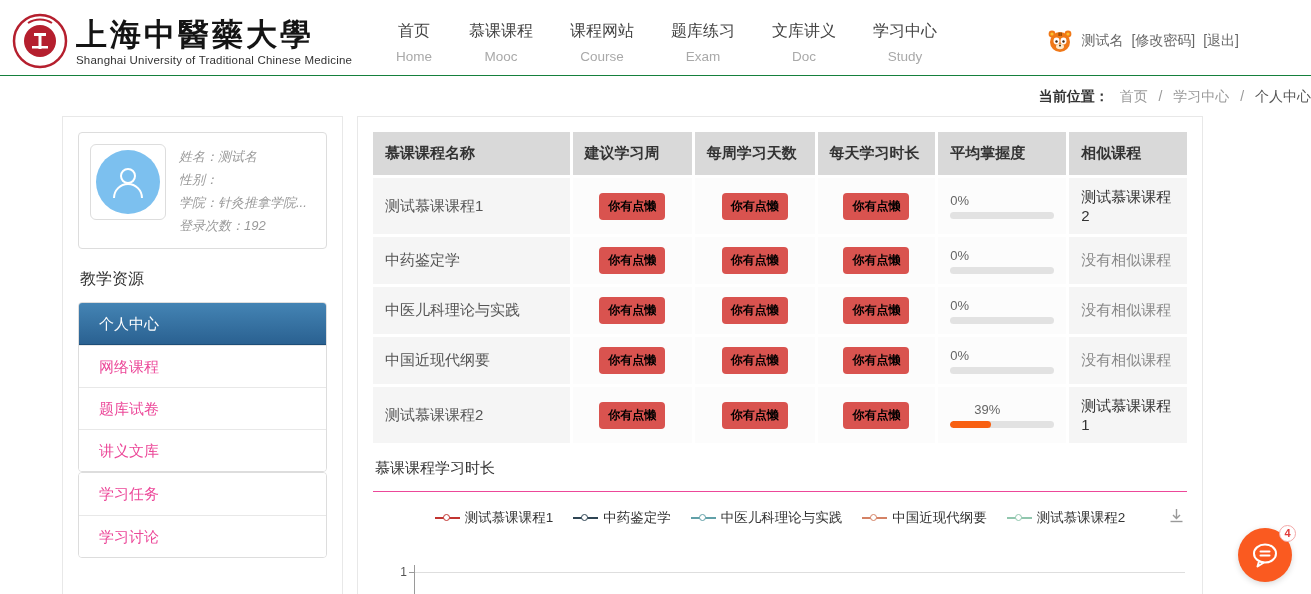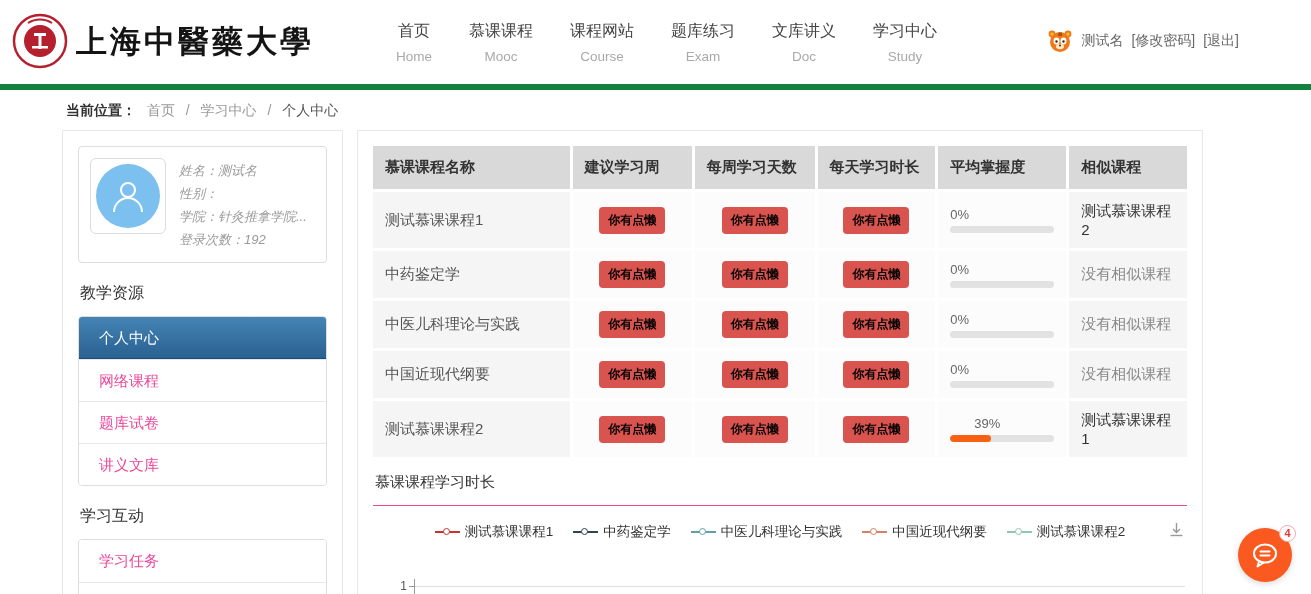--- a/index.html
+++ b/index.html
@@ -1,36 +1,36 @@
 <!DOCTYPE html>
 <html><head>
 <meta charset="utf-8">
 <style>
   * { margin:0; padding:0; box-sizing:border-box; }
   html,body { width:1311px; height:594px; overflow:hidden; background:#fff;
     font-family:"Liberation Sans","DejaVu Sans",sans-serif; }
 
   
-  .header { position:relative; height:90px; background:#fff; border-bottom:6px solid #15803d; }
+  .header { position:relative; height:76px; background:#fff; border-bottom:1px solid #15803d; }
   .logo { position:absolute; left:12px; top:13px; display:flex; align-items:center; }
   .logo-text { margin-left:8px; }
   .logo-title { font-family:"DejaVu Serif","Liberation Serif",serif; font-weight:bold;
     font-size:31px; color:#141414; letter-spacing:3px; line-height:36px; }
   .logo-sub { font-size:11.5px; color:#333; margin-top:2px; letter-spacing:.2px; }
   .nav { position:absolute; left:396px; top:21px; display:flex; }
   .nav-item { text-align:center; margin-right:37px; cursor:pointer; }
   .nav-zh { font-size:16px; color:#444; }
   .nav-en { font-size:13.5px; color:#a9a9a9; margin-top:7px; }
   .userbar { position:absolute; right:72px; top:28px; display:flex; align-items:center;
     font-size:14px; color:#666; }
   .userbar > * { margin-left:8px; }
   .user-link { cursor:pointer; color:#666; }
 
   
-  .breadcrumb { height:40px; line-height:40px; padding-left:66px; font-size:14px; color:#999; }
+  .breadcrumb { height:40px; line-height:40px; padding-left:66px; font-size:14px; color:#999;text-align:right; }
   .bc-label { color:#333; font-weight:bold; }
   .bc-link { color:#999; margin:0 7px; cursor:pointer; }
   .bc-sep { color:#999; }
   .bc-current { color:#555; margin-left:7px; }
 
   
   .content { display:flex; align-items:flex-start; padding-left:62px; }
   .sidebar { width:281px; min-height:620px; border:1px solid #e8e8e8; padding:15px; background:#fff; }
   .main { width:846px; min-height:760px; border:1px solid #e8e8e8; margin-left:14px;
     padding:15px; background:#fff; }
@@ -108,20 +108,21 @@
     <svg width="56" height="56" viewBox="0 0 56 56">
       <circle cx="28" cy="28" r="26" fill="none" stroke="#b51f2e" stroke-width="2.5"></circle>
       <circle cx="28" cy="28" r="16" fill="#b51f2e"></circle>
       <rect x="22" y="20" width="12" height="3" fill="#fff"></rect>
       <rect x="26.5" y="20" width="3" height="16" fill="#fff"></rect>
       <rect x="20" y="33" width="16" height="2.5" fill="#fff"></rect>
       <path d="M16 10 a22 22 0 0 1 24 0" fill="none" stroke="#b51f2e" stroke-width="2"></path>
     </svg>
     <div class="logo-text">
       <div class="logo-title">上海中醫藥大學</div>
+      <div class="logo-sub">Shanghai University of Traditional Chinese Medicine</div>
     </div>
   </div>
 
   <div class="nav">
     <div class="nav-item">
       <div class="nav-zh">首页</div>
       <div class="nav-en">Home</div>
     </div>
     <div class="nav-item">
       <div class="nav-zh">慕课课程</div>
@@ -197,21 +198,20 @@
     </div>
 
     <div class="side-heading">教学资源</div>
     <div class="menu">
       <div class="menu-item active">个人中心</div>
       <div class="menu-item">网络课程</div>
       <div class="menu-item">题库试卷</div>
       <div class="menu-item">讲义文库</div>
     </div>
 
-    <div class="side-heading">学习互动</div>
     <div class="menu">
       <div class="menu-item">学习任务</div>
       <div class="menu-item">学习讨论</div>
     </div>
   </div>
 
   <div class="main">
     <table>
       <colgroup>
         <col style="width:200px">

